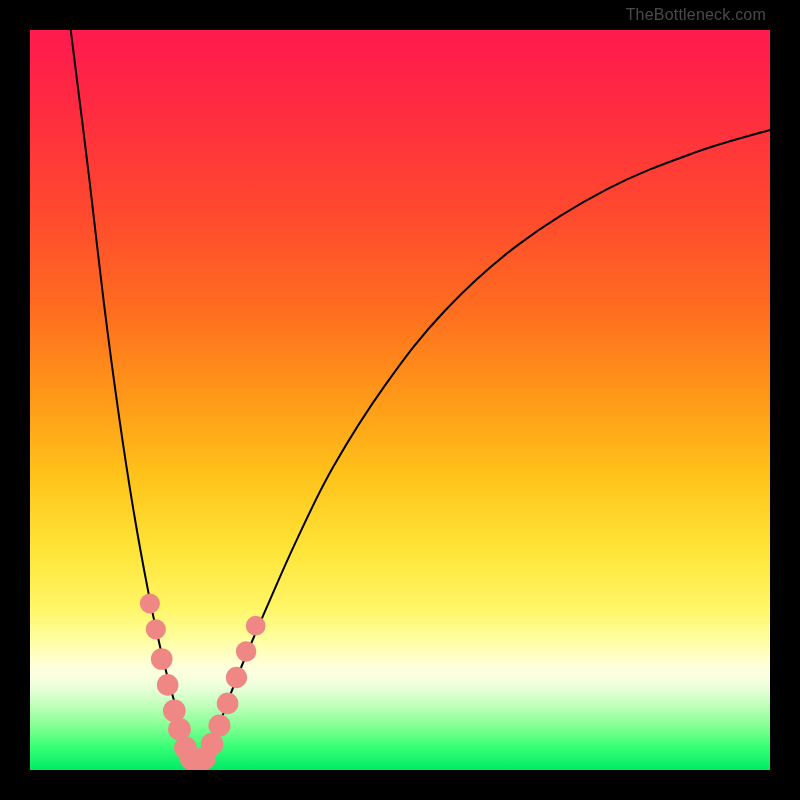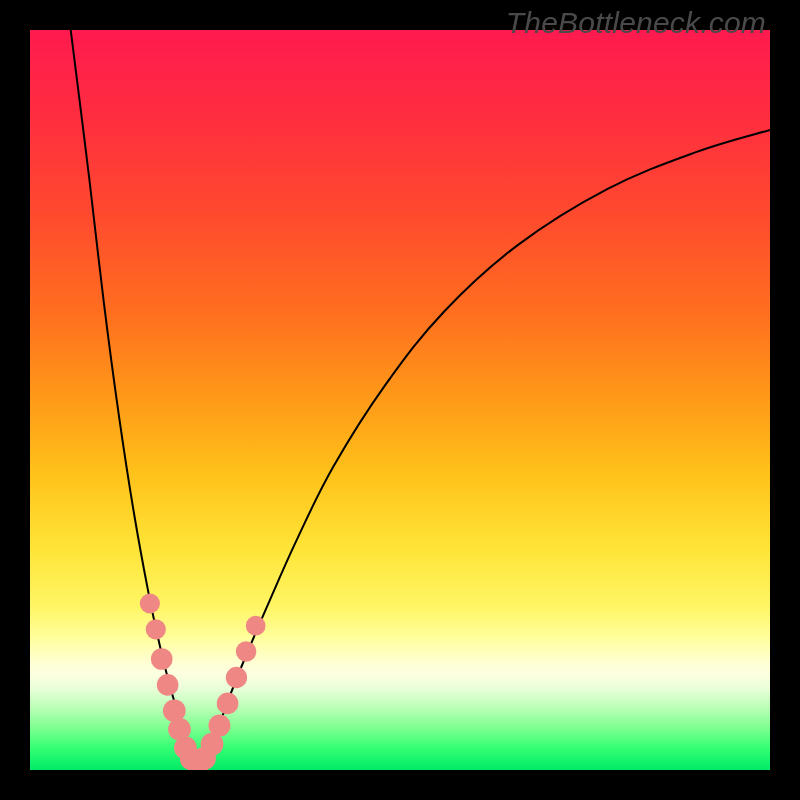--- a/index.html
+++ b/index.html
@@ -26,24 +26,23 @@
   .gradient-bg {
     position: absolute;
     left: 0; top: 0;
     width: 100%; height: 100%;
   }
   .watermark {
     position: absolute;
     top: 6px;
     right: 34px;
     color: #4a4a4a;
-    font-size: 30px;
+    font-size: 16px;
     font-weight: 500;
     letter-spacing: 0.2px;
-    font-style: italic;
   }
   svg.curve-layer {
     position: absolute;
     left: 0; top: 0;
     width: 740px; height: 740px;
   }
   .dot {
     fill: #ef8885;
   }
   .curve {

